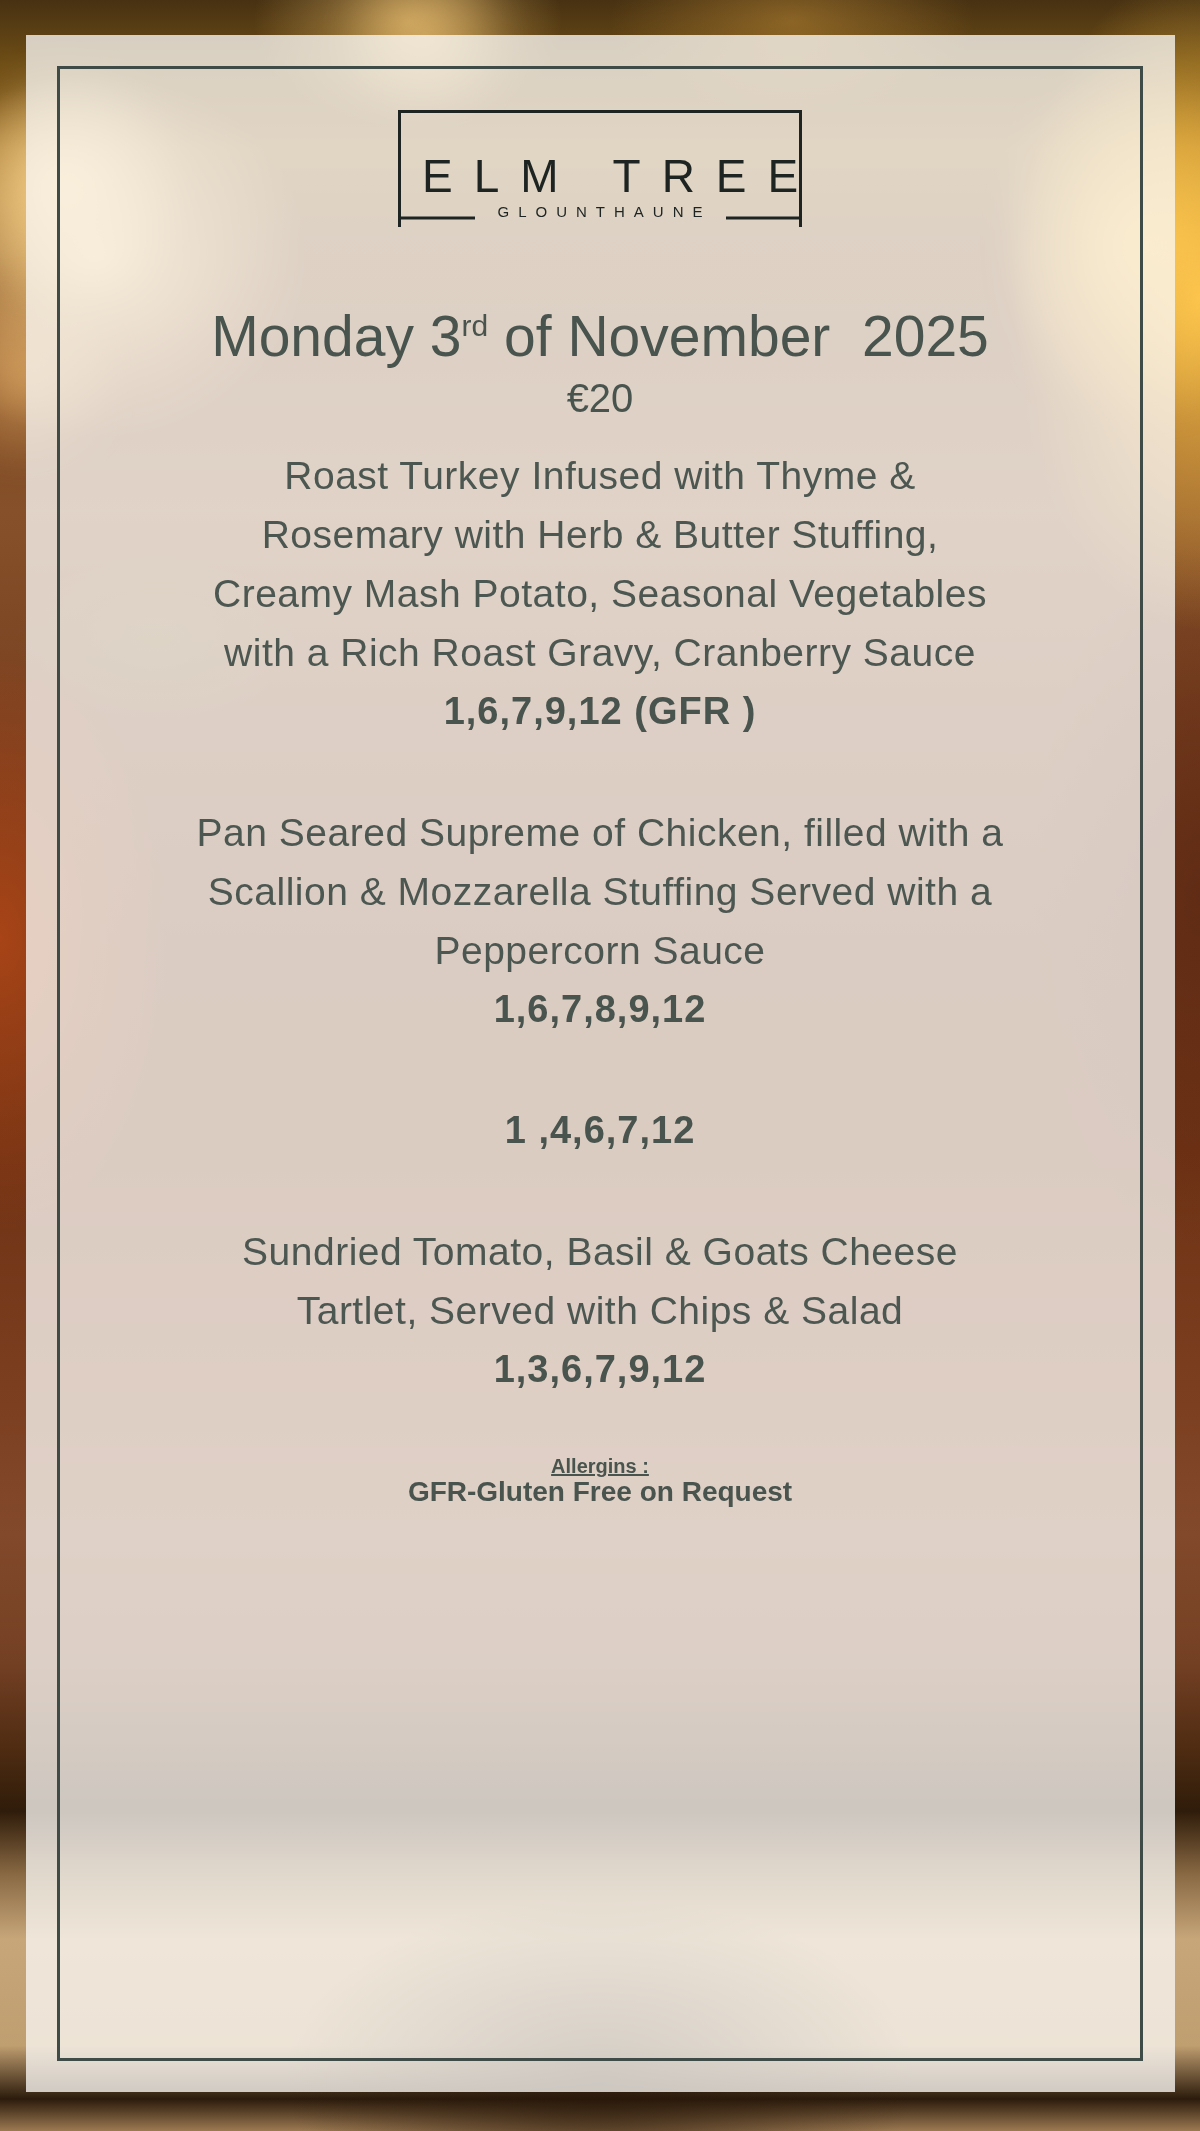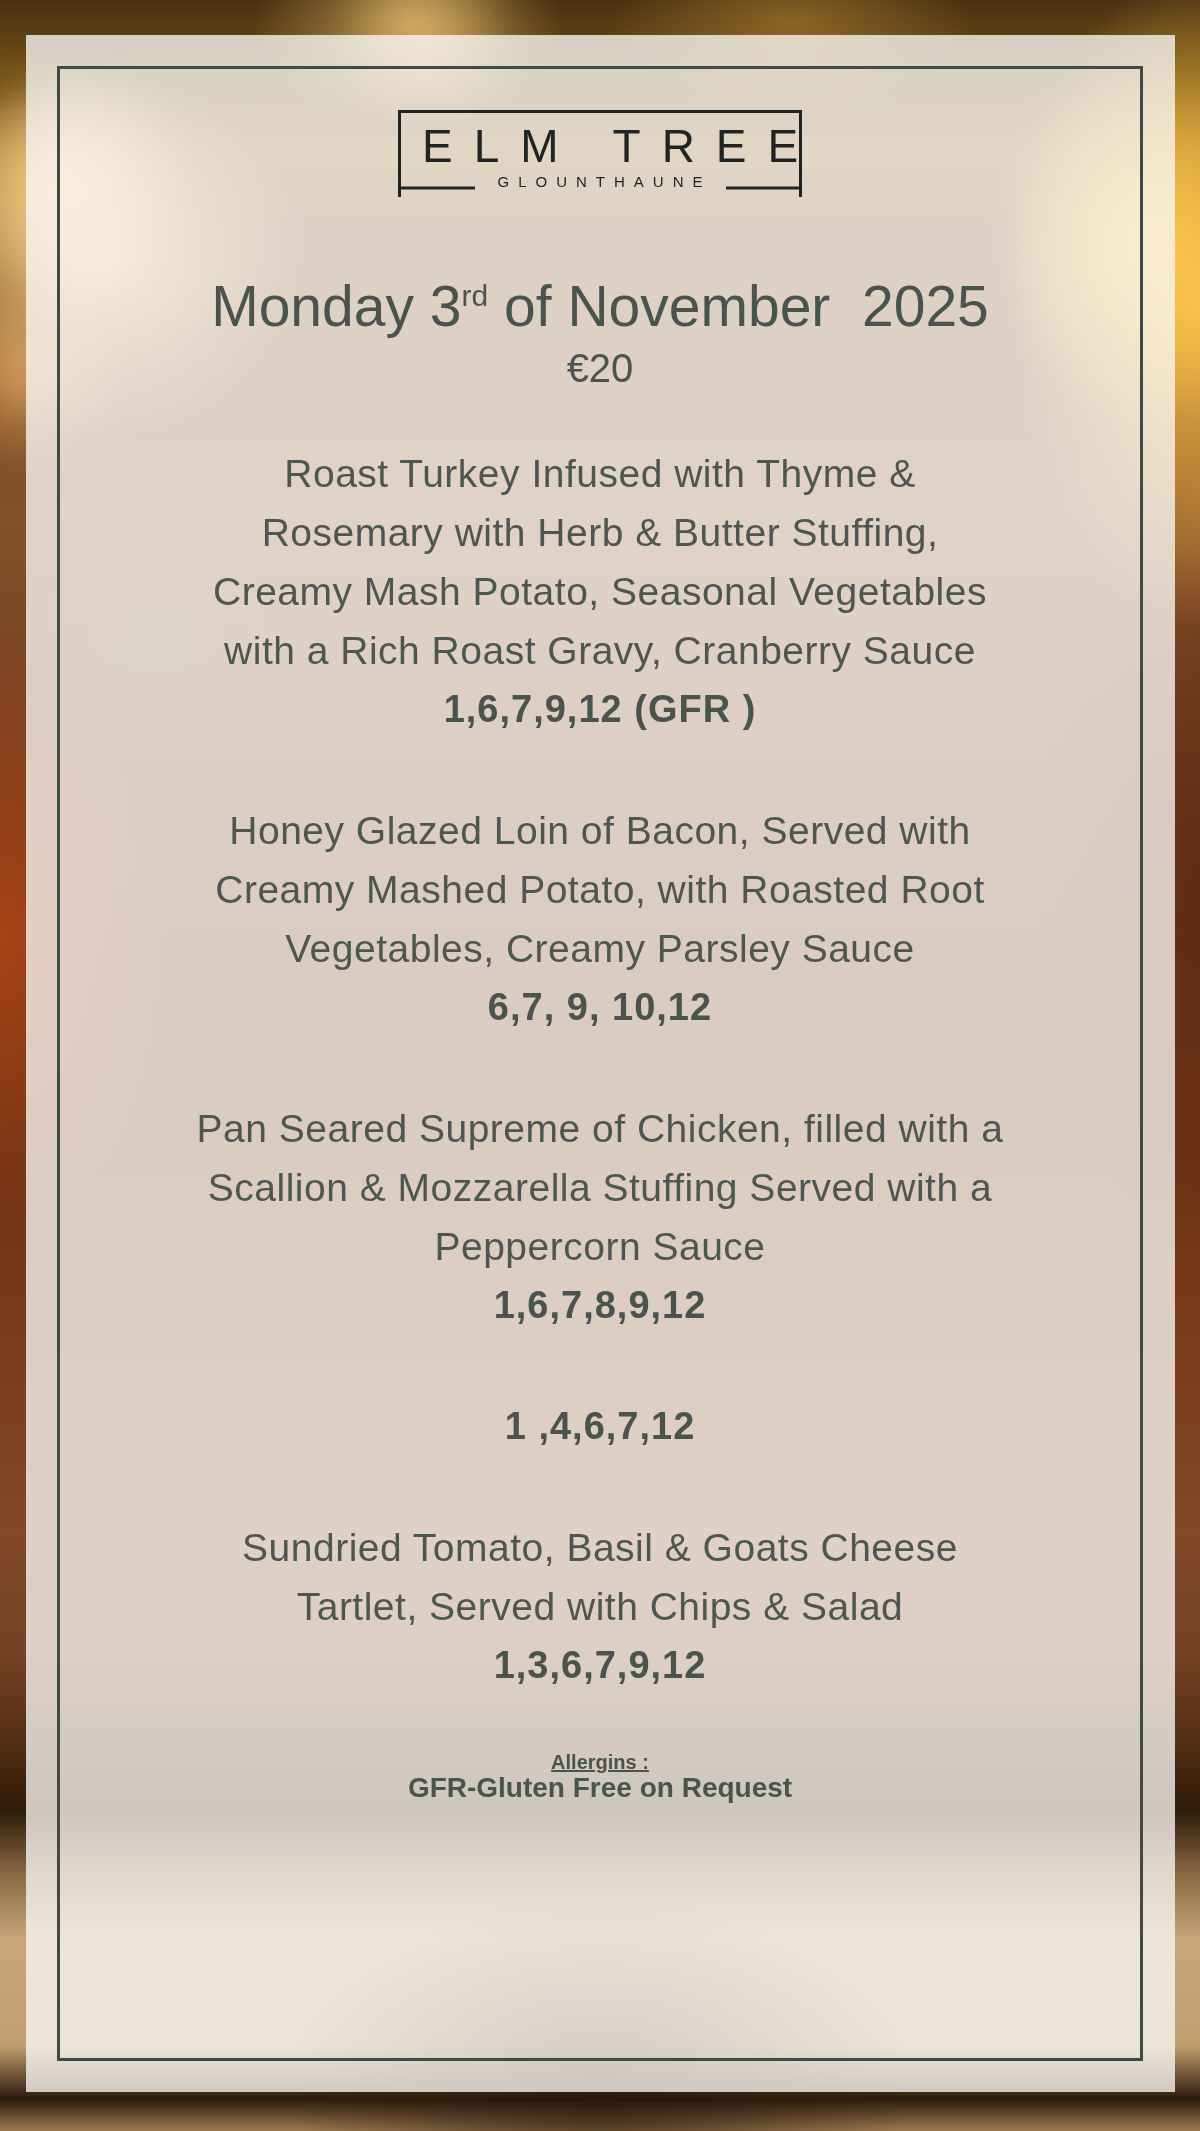--- a/index.html
+++ b/index.html
@@ -55,21 +55,21 @@
     position:absolute;
     left:34px;top:34px;right:35px;bottom:34px;
     display:flex;flex-direction:column;align-items:center;
     text-align:center;
   }
 
   
   .logo{margin-top:41px;width:404px;position:relative;color:var(--ink);}
   .logo-box{
     border:3px solid var(--ink);border-bottom:none;
-    padding:6px 0 24px;
+    padding:36px 0 24px;
   }
   .brand-name{
     font-size:46px;font-weight:400;letter-spacing:21px;
     text-indent:21px;white-space:nowrap;
   }
   .logo-bottom{
     position:absolute;left:0;right:0;bottom:16px;
     transform:translateY(50%);
     display:flex;align-items:flex-end;
   }
@@ -88,21 +88,21 @@
   }
   .menu-date sup{font-size:30px;vertical-align:super;line-height:0;}
   .menu-price{
     margin-top:6px;
     color:var(--heading);
     font-size:40px;font-weight:400;
     line-height:1.2;
   }
 
   
-  .dishes{margin-top:52px;width:1020px;}
+  .dishes{margin-top:24px;width:1020px;}
   .dish{margin-bottom:62px;}
   .dish-desc{
     margin:0;
     color:var(--body);
     font-size:39px;font-weight:400;letter-spacing:0.5px;
     line-height:59px;
     white-space:pre-line;
   }
   .dish-allergens{
     margin:0;
@@ -148,26 +148,20 @@
 
       <div class="dishes">
         <div class="dish">
           <p class="dish-desc">Roast Turkey Infused with Thyme &amp;
 Rosemary with Herb &amp; Butter Stuffing,
 Creamy Mash Potato, Seasonal Vegetables
 with a Rich Roast Gravy, Cranberry Sauce</p>
           <p class="dish-allergens">1,6,7,9,12 (GFR )</p>
         </div>
         <div class="dish">
-          <p class="dish-desc">Honey Glazed Loin of Bacon, Served with
-Creamy Mashed Potato, with Roasted Root
-Vegetables, Creamy Parsley Sauce</p>
-          <p class="dish-allergens">6,7, 9, 10,12</p>
-        </div>
-        <div class="dish">
           <p class="dish-desc">Pan Seared Supreme of Chicken, filled with a
 Scallion &amp; Mozzarella Stuffing Served with a
 Peppercorn Sauce</p>
           <p class="dish-allergens">1,6,7,8,9,12</p>
         </div>
         <div class="dish">
           <p class="dish-allergens">1 ,4,6,7,12</p>
         </div>
         <div class="dish">
           <p class="dish-desc">Sundried Tomato, Basil &amp; Goats Cheese

